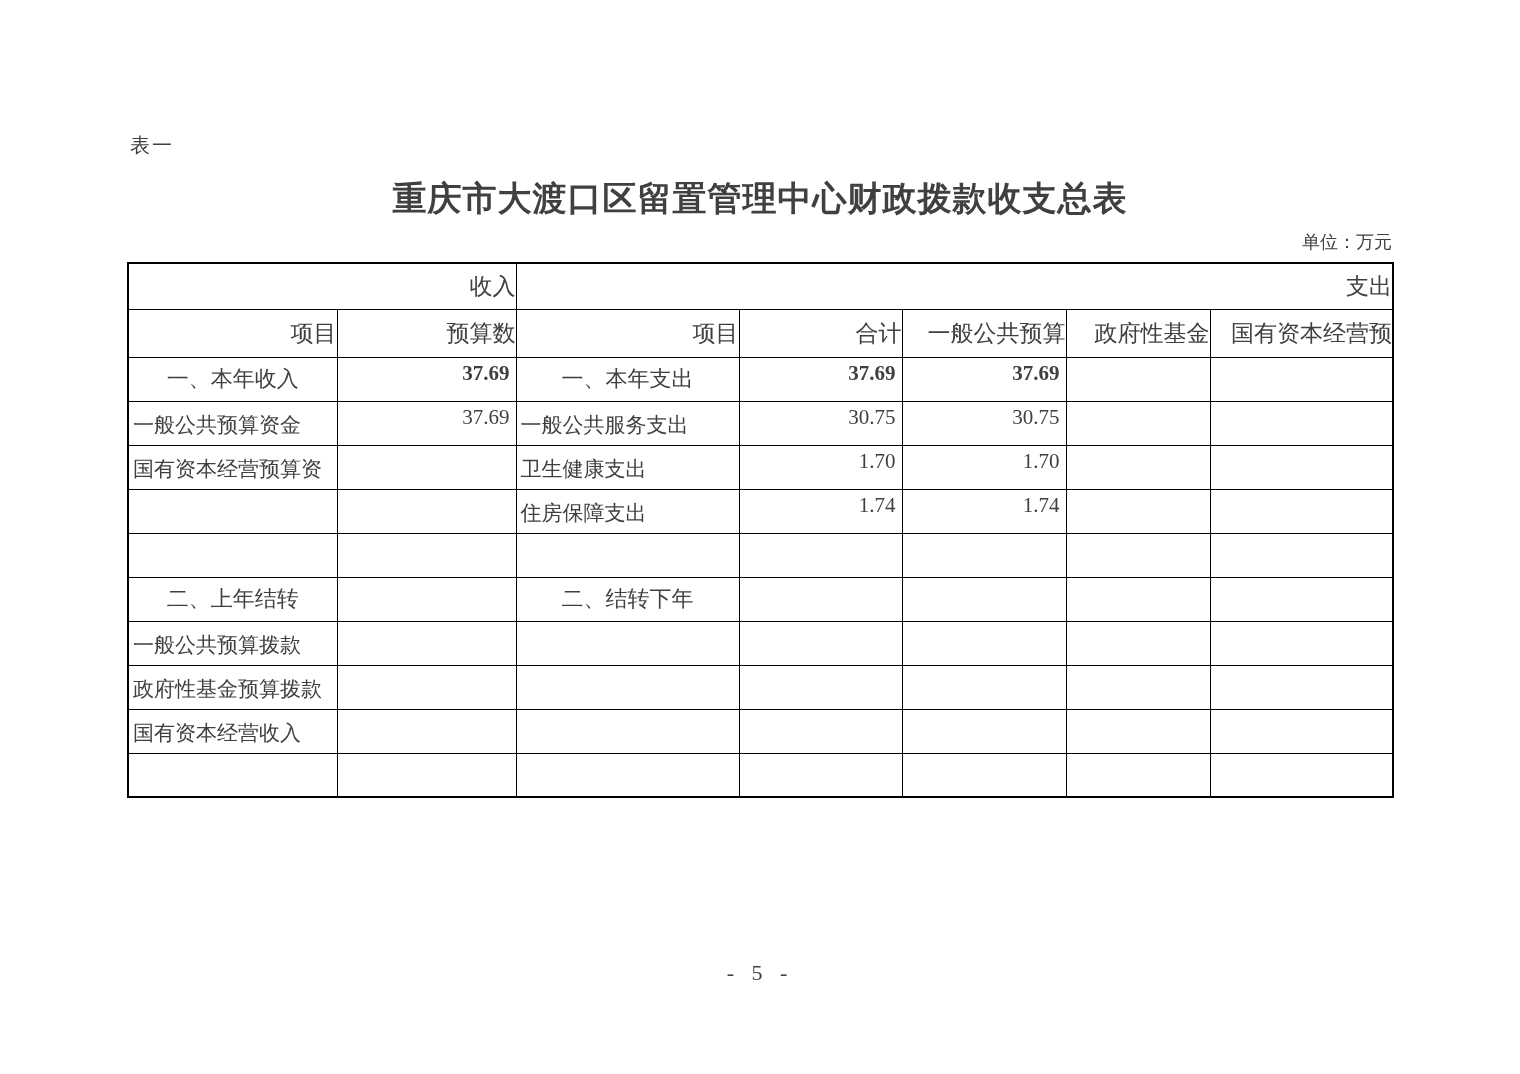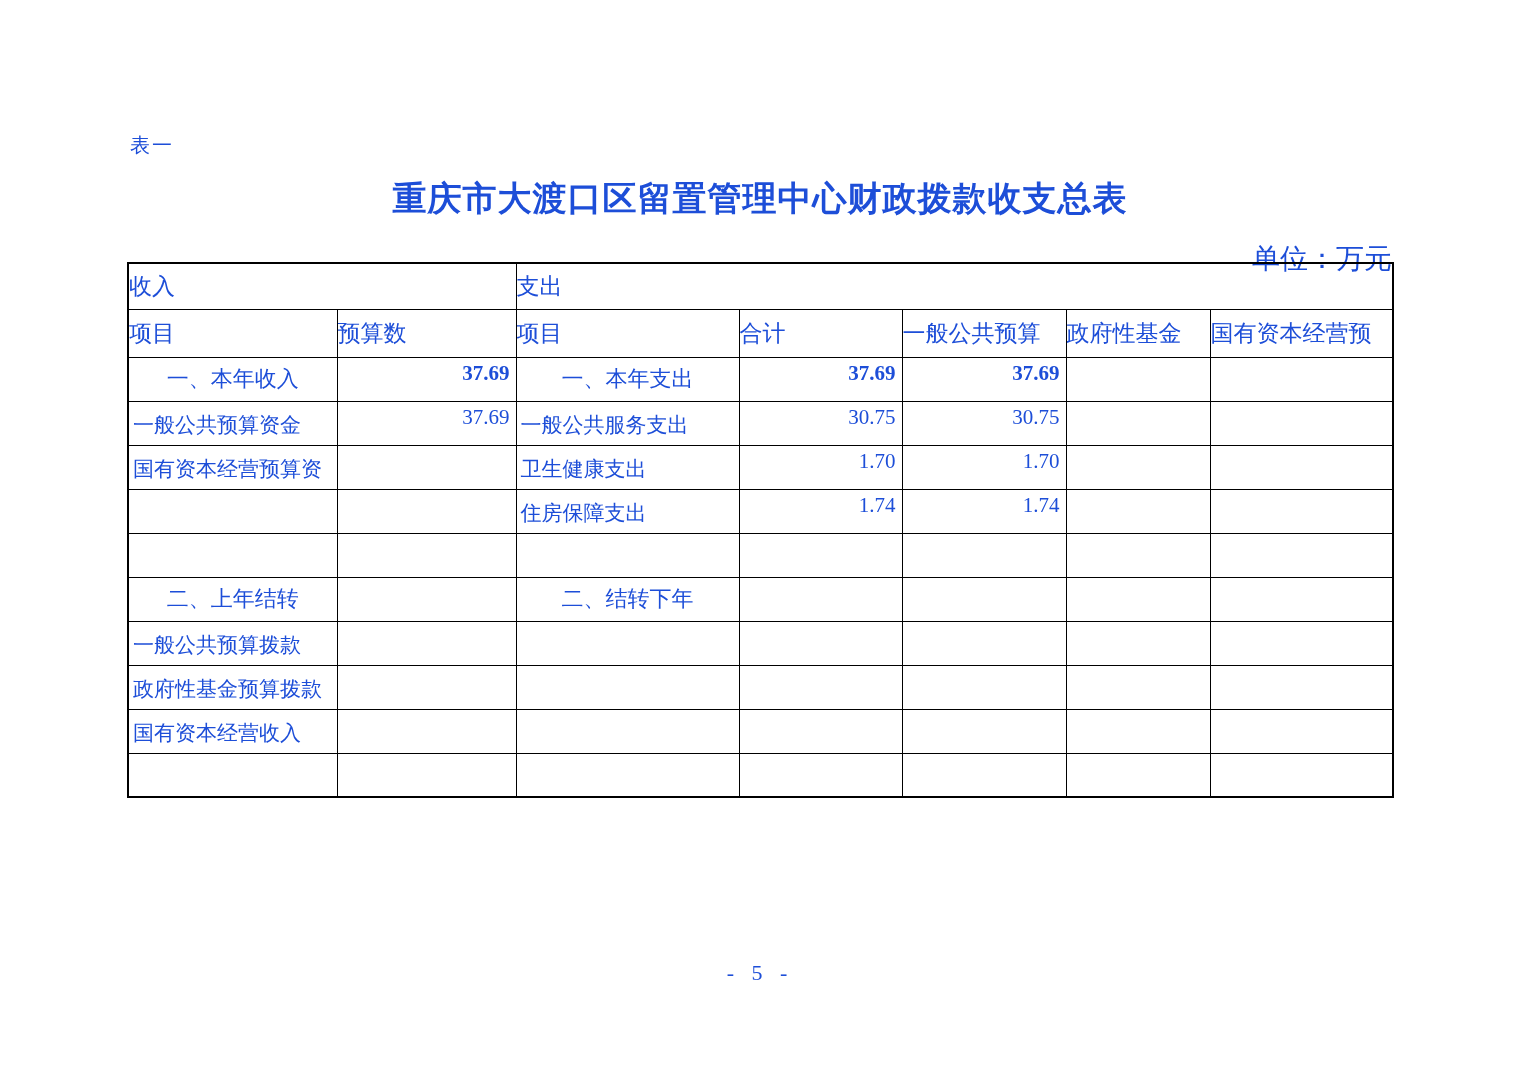--- a/index.html
+++ b/index.html
@@ -1,37 +1,37 @@
 <!DOCTYPE html>
 <html><head>
 <meta charset="utf-8">
 <style>
   html,body{margin:0;padding:0;background:#e9e9e9;}
   .page{
     position:relative;
     width:1520px;height:1074px;
     background:#ffffff;
     font-family:"Liberation Serif",serif;
-    color:#1d4ed8;
+    color:#404040;
     overflow:hidden;
   }
   .table-label{
     position:absolute;left:130px;top:132px;
     font-size:20px;letter-spacing:2px;
   }
   .doc-title{
     position:absolute;left:0;top:176px;width:100%;
     text-align:center;
     font-size:34px;font-weight:bold;
     font-family:"Liberation Serif",serif;
     letter-spacing:1px;
   }
   .unit-note{
-    position:absolute;top:240px;right:128px;
-    font-size:28px;
+    position:absolute;top:230px;right:128px;
+    font-size:18px;
   }
   table.budget{
     position:absolute;left:127px;top:262px;
     width:1265px;
     border-collapse:collapse;
     table-layout:fixed;
     border:2px solid #000;
   }
   table.budget td,table.budget th{
     border:1px solid #000;
@@ -39,21 +39,21 @@
     overflow:hidden;
     white-space:nowrap;
     font-weight:normal;
   }
   tr.hdr1{height:46px;}
   tr.hdr2{height:48px;}
   tr.data{height:44px;}
   tr.last{height:49px;}
   
   .hdr{
-    text-align:left;vertical-align:middle;
+    text-align:right;vertical-align:middle;
     font-family:Liberation Serif, serif;
     font-weight:bold;font-size:23px;
   }
   
   .sec{
     text-align:center;vertical-align:bottom;
     font-family:"Liberation Sans",sans-serif;
     font-weight:bold;font-size:22px;
     padding-bottom:7px !important;
     margin-top:47px;

